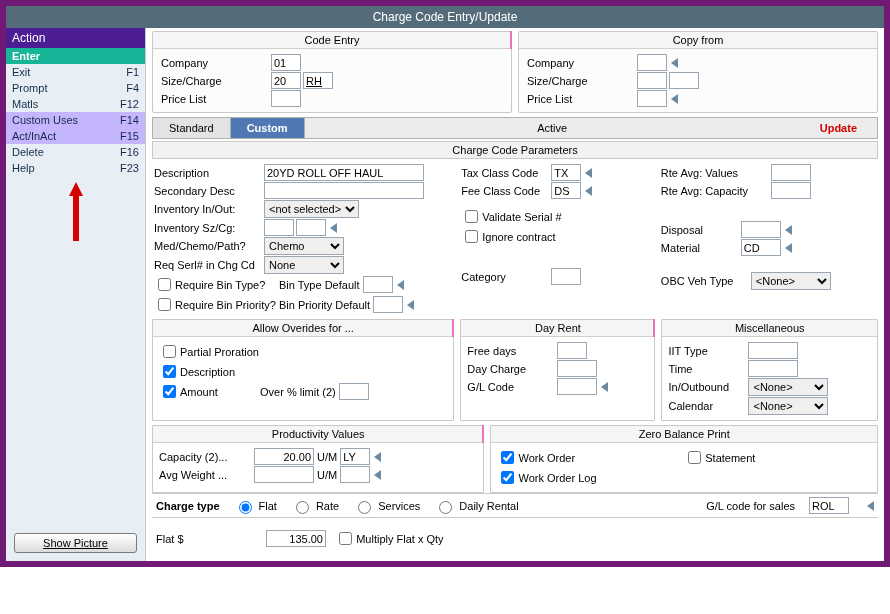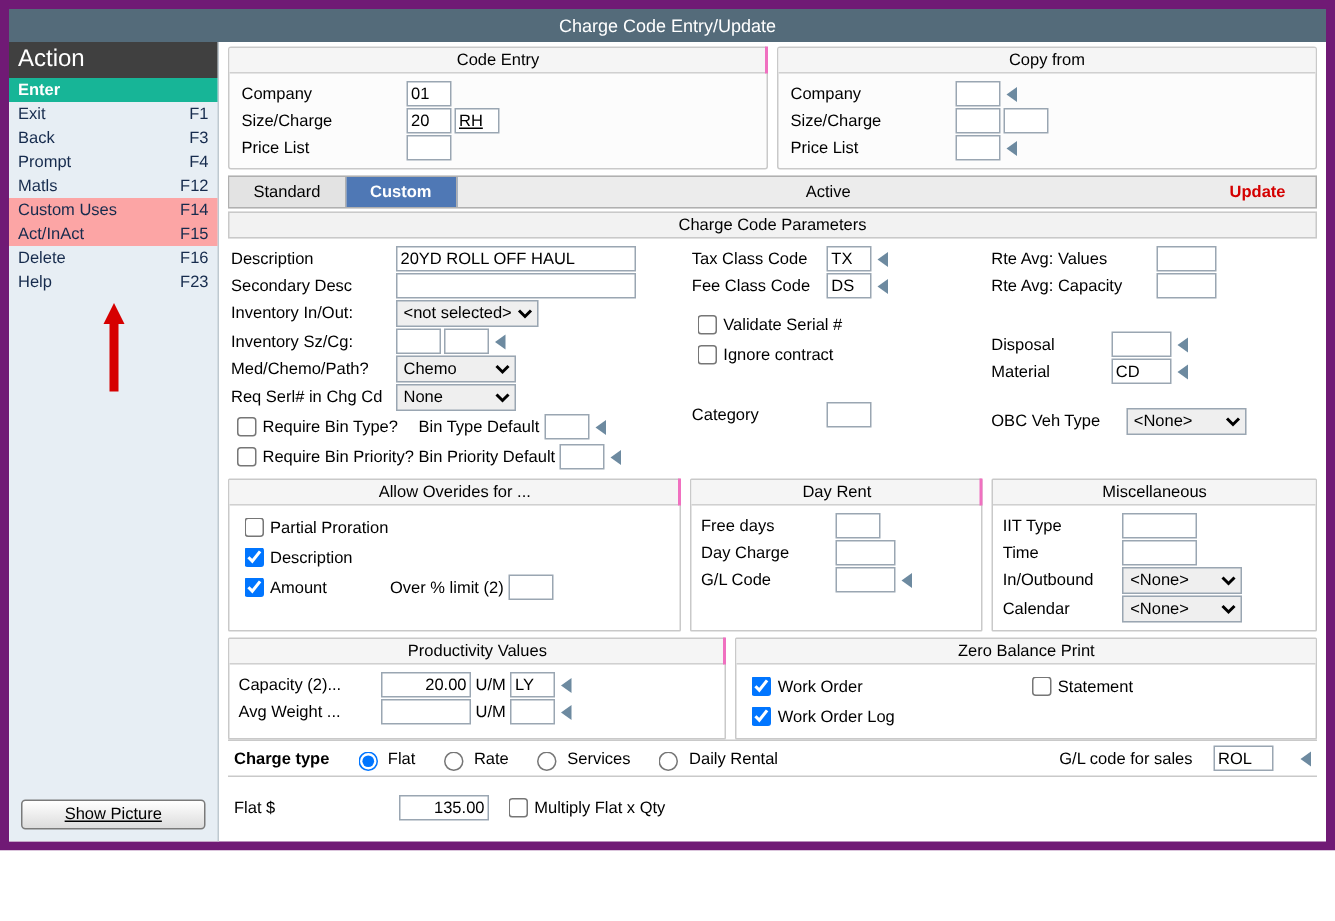--- a/index.html
+++ b/index.html
@@ -1,24 +1,24 @@
 <!DOCTYPE html>
 <html><head>
 <meta charset="utf-8">
 <style>
   * { box-sizing: border-box; font-family: Arial, sans-serif; font-size: 11px; }
   body { margin: 0; background: #fff; }
   .window { width: 890px; height: 567px; display: flex; flex-direction: column; border: 6px solid #701a75; }
   .titlebar { background: #546b7a; color: #fff; text-align: center; padding: 4px 0; font-size: 12px; }
   .bodyrow { display: flex; flex: 1; overflow: hidden; }
   .sidebar { width: 140px; background: #e7eef4; border-right: 1px solid #bfc9d0; display: flex; flex-direction: column; }
-  .action-hdr { background: #404040; color: #fff; padding: 3px 6px; font-size: 16px; }
+  .action-hdr { background: #4c1d95; color: #fff; padding: 3px 6px; font-size: 12px; }
   .sidebar-item { display: flex; justify-content: space-between; padding: 2px 6px; color: #162b4d; cursor: pointer; }
   .sidebar-item.enter { background: #17b597; color: #fff; font-weight: bold; }
-  .sidebar-item.hl { background: #fca5a5; }
+  .sidebar-item.hl { background: #c4b5fd; }
   .sidebar-footer { margin-top: auto; padding: 8px; }
   .show-pic { width: 100%; padding: 3px; border: 1px solid #7a7a7a; border-radius: 3px; background: linear-gradient(#fff,#dcdcdc); cursor: pointer; text-decoration: underline; }
 
   .arrow-red { width: 20px; height: 60px; margin: 6px auto; position: relative; }
   .arrow-red::before { content: ""; position: absolute; top: 0; left: 3px; border-left: 7px solid transparent; border-right: 7px solid transparent; border-bottom: 14px solid #d60000; }
   .arrow-red::after { content: ""; position: absolute; top: 13px; left: 7px; width: 6px; height: 46px; background: #d60000; }
 
   .content { flex: 1; padding: 3px 6px; overflow: auto; }
 
   .panel-row { display: flex; gap: 6px; margin-bottom: 4px; }
@@ -65,24 +65,20 @@
 
     <div class="sidebar">
       <div class="action-hdr">Action</div>
       <div class="sidebar-item enter">
           <span>Enter</span>
           <span></span>
         </div>
       <div class="sidebar-item">
           <span>Exit</span>
           <span>F1</span>
-        </div>
-      <div class="sidebar-item">
-          <span>Back</span>
-          <span>F3</span>
         </div>
       <div class="sidebar-item">
           <span>Prompt</span>
           <span>F4</span>
         </div>
       <div class="sidebar-item">
           <span>Matls</span>
           <span>F12</span>
         </div>
       <div class="sidebar-item hl">

